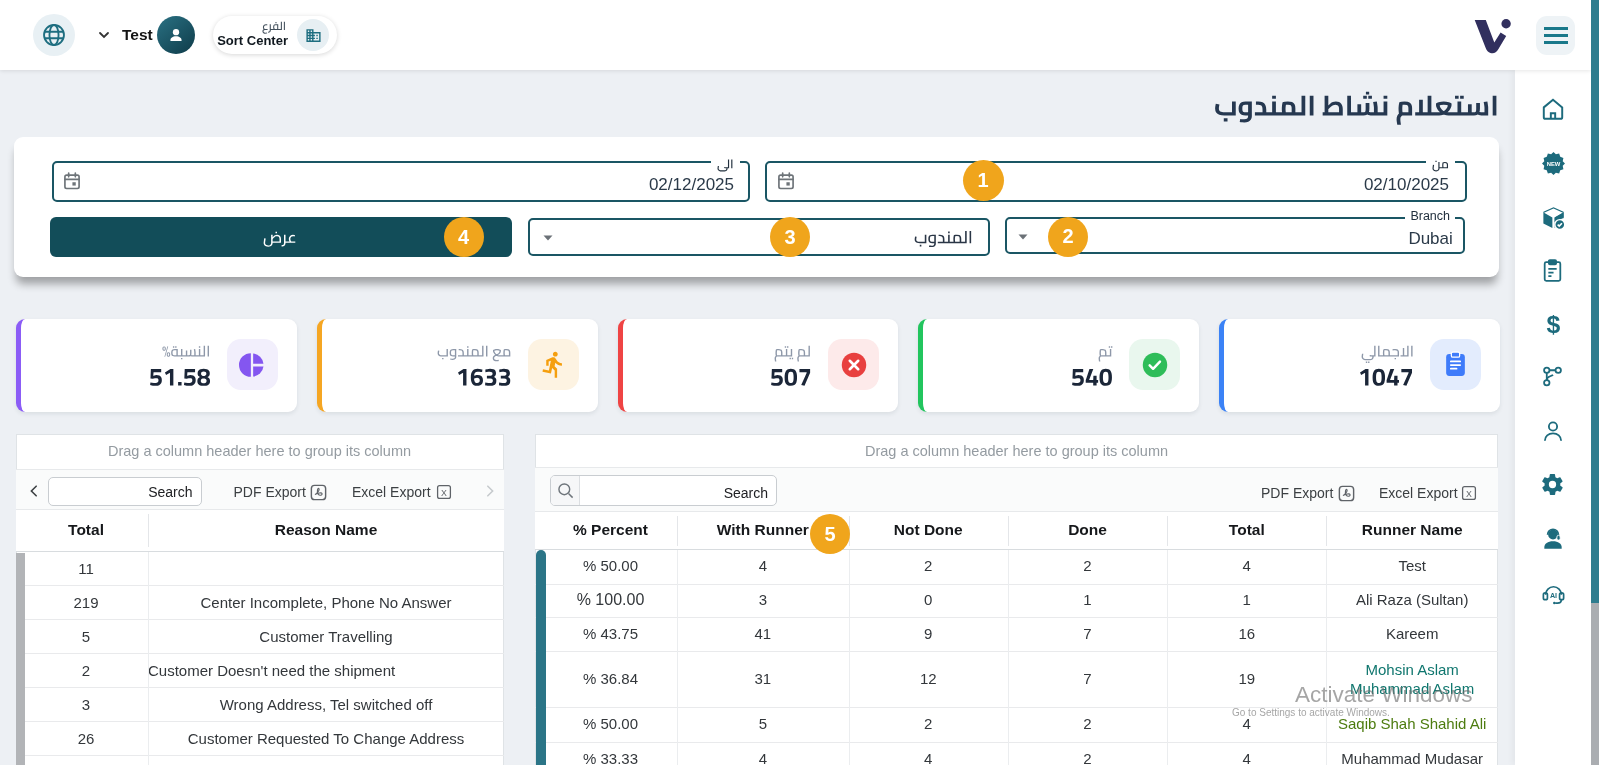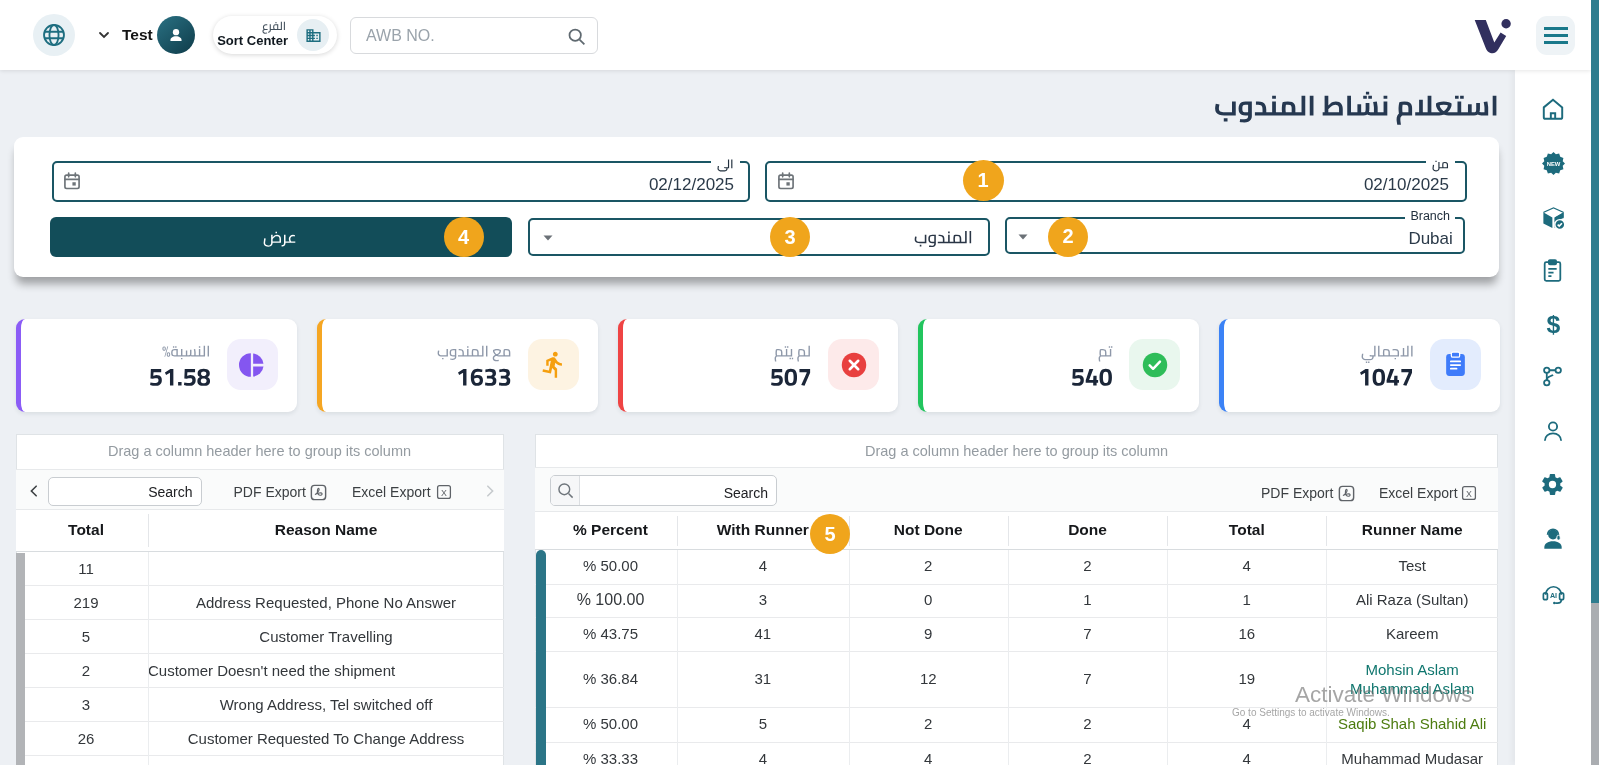--- a/index.html
+++ b/index.html
@@ -27,27 +27,20 @@
 <div class="abs" style="left:213px;top:16px;width:124px;height:38px;border-radius:19px;background:#fff;box-shadow:0 1px 5px rgba(0,0,0,0.16)"></div>
 <div style="position:absolute;right:1303.0px;top:15.0px;z-index:11;line-height:0"><svg width="27" height="22" viewBox="0 0 27 22" style="">
         <path transform="translate(1,15.0)" d="M3.28 3.66Q2.42 3.66 1.78 3.39Q1.15 3.12 0.80 2.60Q0.45 2.08 0.45 1.35Q0.45 0.62 0.80 0.10Q1.15 -0.41 1.78 -0.68Q2.42 -0.95 3.30 -0.95H5.60V0.0H3.30Q2.38 0.0 1.95 0.34Q1.52 0.69 1.52 1.36Q1.52 2.02 1.95 2.36Q2.38 2.71 3.28 2.71Q3.57 2.71 3.98 2.67Q4.39 2.64 4.99 2.56L5.15 3.43Q4.61 3.54 4.15 3.60Q3.70 3.66 3.28 3.66ZM2.18 -0.08Q1.57 -0.60 1.25 -1.27Q0.93 -1.94 0.93 -2.69Q0.93 -3.35 1.16 -3.92Q1.40 -4.48 1.81 -4.89Q2.23 -5.31 2.78 -5.53Q3.34 -5.76 3.99 -5.76Q4.32 -5.76 4.70 -5.69Q5.09 -5.62 5.43 -5.49L5.09 -4.58Q4.81 -4.69 4.54 -4.74Q4.26 -4.79 4.01 -4.79Q3.41 -4.79 2.96 -4.52Q2.51 -4.25 2.25 -3.78Q2.00 -3.31 2.00 -2.70Q2.00 -2.13 2.23 -1.65Q2.47 -1.16 2.89 -0.78Z M8.57 0.0V-0.95H10.05V0.0ZM6.60 2.63Q6.45 2.63 6.28 2.61Q6.11 2.59 5.94 2.58L6.03 1.63Q6.21 1.64 6.35 1.65Q6.49 1.66 6.58 1.66Q7.10 1.66 7.42 1.27Q7.73 0.88 7.73 0.18V-5.76H8.82V0.18Q8.82 0.90 8.53 1.46Q8.24 2.01 7.75 2.32Q7.25 2.63 6.60 2.63ZM10.05 0.0V-0.95Q10.12 -0.95 10.16 -0.91Q10.21 -0.88 10.23 -0.82Q10.25 -0.77 10.26 -0.68Q10.28 -0.59 10.28 -0.48Q10.28 -0.37 10.26 -0.28Q10.25 -0.19 10.23 -0.13Q10.21 -0.06 10.16 -0.03Q10.12 0.0 10.05 0.0Z M16.24 0.0V-0.95H17.48V0.0ZM10.05 0.0Q9.98 0.0 9.93 -0.03Q9.89 -0.06 9.86 -0.13Q9.84 -0.19 9.83 -0.28Q9.82 -0.37 9.82 -0.48Q9.82 -0.63 9.83 -0.73Q9.85 -0.83 9.90 -0.89Q9.95 -0.95 10.05 -0.95ZM10.05 0.0V-0.95H15.73L15.18 -0.47V-5.17L15.62 -4.79H13.81Q13.19 -4.79 12.84 -4.64Q12.50 -4.49 12.36 -4.08Q12.23 -3.66 12.23 -2.87Q12.23 -2.08 12.36 -1.66Q12.50 -1.25 12.84 -1.10Q13.19 -0.95 13.81 -0.95V-0.20Q12.81 -0.20 12.23 -0.45Q11.66 -0.71 11.41 -1.29Q11.16 -1.88 11.16 -2.87Q11.16 -3.85 11.41 -4.49Q11.66 -5.12 12.23 -5.44Q12.81 -5.76 13.81 -5.76H16.24V0.0ZM17.48 0.0V-0.95Q17.54 -0.95 17.59 -0.91Q17.64 -0.88 17.66 -0.82Q17.68 -0.77 17.69 -0.68Q17.71 -0.59 17.71 -0.48Q17.71 -0.37 17.69 -0.28Q17.68 -0.19 17.66 -0.13Q17.64 -0.06 17.59 -0.03Q17.54 0.0 17.48 0.0ZM13.44 -6.79V-7.91H14.52V-6.79Z M18.84 0.0V-8.21H19.91V0.0ZM17.48 0.0V-0.95H18.84V0.0ZM17.48 0.0Q17.41 0.0 17.36 -0.03Q17.31 -0.06 17.29 -0.13Q17.27 -0.19 17.26 -0.28Q17.25 -0.37 17.25 -0.48Q17.25 -0.63 17.26 -0.73Q17.28 -0.83 17.33 -0.89Q17.38 -0.95 17.48 -0.95Z M21.86 0.0V-8.21H22.93V0.0Z" fill="#43505c"></path>
       </svg></div>
 <div class="abs" style="right:1303px;top:33px;font-size:13px;font-weight:bold;color:#10181f;z-index:11">Sort Center</div>
 <div class="abs" style="left:297px;top:19px;width:32px;height:32px;border-radius:50%;background:#e7eff3;display:flex;align-items:center;justify-content:center;z-index:11">
 <svg width="17" height="17" viewBox="0 0 24 24" fill="#1e6e80">
         <path d="M12 7V3H2v18h20V7H12zM6 19H4v-2h2v2zm0-4H4v-2h2v2zm0-4H4V9h2v2zm0-4H4V5h2v2zm4 12H8v-2h2v2zm0-4H8v-2h2v2zm0-4H8V9h2v2zm0-4H8V5h2v2zm10 12h-8v-2h2v-2h-2v-2h2v-2h-2V9h8v10zm-2-8h-2v2h2v-2zm0 4h-2v2h2v-2z"></path>
       </svg>
     </div>
-<div class="abs" style="left:350px;top:17px;width:248px;height:37px;border:1px solid #d8dadd;border-radius:6px;background:#fff">
-<div class="abs" style="left:15px;top:9px;font-size:16px;color:#9aa3ab">AWB NO.</div>
-<svg class="abs" style="right:10px;top:8px" width="21" height="21" viewBox="0 0 24 24" fill="none" stroke="#5f6970" stroke-width="2">
-        <circle cx="10.5" cy="10.5" r="6.5"></circle>
-        <path d="M15.5 15.5L21 21"></path>
-      </svg>
-    </div>
 <svg class="abs" style="left:1473px;top:18px" width="38" height="36" viewBox="0 0 38 36">
 <path d="M1.7 2 L12.8 2 L21.3 24.5 L27.6 14.5 L33.2 18 L25.3 31.3 Q22.3 36.3 17.4 34.9 Q14.2 33.9 12.6 29.7 Z" fill="#312f5e"></path>
 <circle cx="33.1" cy="5.8" r="4.7" fill="#312f5e"></circle>
     </svg>
 <div class="abs" style="left:1536px;top:16px;width:39px;height:39px;border-radius:11px;background:#eef3f6;display:flex;flex-direction:column;align-items:center;justify-content:center;gap:4.2px">
 <div style="width:24px;height:3px;background:#19788a"></div>
       <div style="width:24px;height:3px;background:#19788a"></div>
       <div style="width:24px;height:3px;background:#19788a"></div>
     </div>
 </div>
@@ -242,21 +235,21 @@
     </svg></div>
 <div class="abs" style="left:15.5px;top:509.5px;width:488px;height:42px;background:#fff;border-bottom:1px solid #d8dcdf;z-index:6"></div>
 <div class="abs" style="left:148px;top:514px;width:1px;height:33px;background:#e4e6e9;z-index:7"></div>
 <div class="abs" style="left:24px;top:521px;width:124px;text-align:center;font-size:15.5px;font-weight:bold;color:#16181b;z-index:7">Total</div>
 <div class="abs" style="left:148px;top:521px;width:356px;text-align:center;font-size:15.5px;font-weight:bold;color:#16181b;z-index:7">Reason Name</div>
 <div class="abs" style="left:15.5px;top:551.5px;width:488px;height:34.1px;border-bottom:1px solid #e9eaec;z-index:6"></div>
 <div class="abs" style="left:24px;top:559.5px;width:124px;text-align:center;font-size:15px;color:#33373b;z-index:7">11</div>
 <div class="abs" style="left:148px;top:559.5px;width:356px;text-align:center;font-size:15px;color:#33373b;z-index:7"></div>
 <div class="abs" style="left:15.5px;top:585.6px;width:488px;height:34.1px;border-bottom:1px solid #e9eaec;z-index:6"></div>
 <div class="abs" style="left:24px;top:593.6px;width:124px;text-align:center;font-size:15px;color:#33373b;z-index:7">219</div>
-<div class="abs" style="left:148px;top:593.6px;width:356px;text-align:center;font-size:15px;color:#33373b;z-index:7">Address Requested, Phone No Answer</div>
+<div class="abs" style="left:148px;top:593.6px;width:356px;text-align:center;font-size:15px;color:#33373b;z-index:7">Center Incomplete, Phone No Answer</div>
 <div class="abs" style="left:15.5px;top:619.7px;width:488px;height:34.1px;border-bottom:1px solid #e9eaec;z-index:6"></div>
 <div class="abs" style="left:24px;top:627.7px;width:124px;text-align:center;font-size:15px;color:#33373b;z-index:7">5</div>
 <div class="abs" style="left:148px;top:627.7px;width:356px;text-align:center;font-size:15px;color:#33373b;z-index:7">Customer Travelling</div>
 <div class="abs" style="left:15.5px;top:653.8px;width:488px;height:34.1px;border-bottom:1px solid #e9eaec;z-index:6"></div>
 <div class="abs" style="left:24px;top:661.8px;width:124px;text-align:center;font-size:15px;color:#33373b;z-index:7">2</div>
 <div class="abs" style="left:148px;top:661.8px;width:356px;font-size:15px;color:#33373b;z-index:7">Customer Doesn't need the shipment</div>
 <div class="abs" style="left:15.5px;top:687.9px;width:488px;height:34.1px;border-bottom:1px solid #e9eaec;z-index:6"></div>
 <div class="abs" style="left:24px;top:695.9px;width:124px;text-align:center;font-size:15px;color:#33373b;z-index:7">3</div>
 <div class="abs" style="left:148px;top:695.9px;width:356px;text-align:center;font-size:15px;color:#33373b;z-index:7">Wrong Address, Tel switched off</div>
 <div class="abs" style="left:15.5px;top:722.0px;width:488px;height:34.1px;border-bottom:1px solid #e9eaec;z-index:6"></div>

